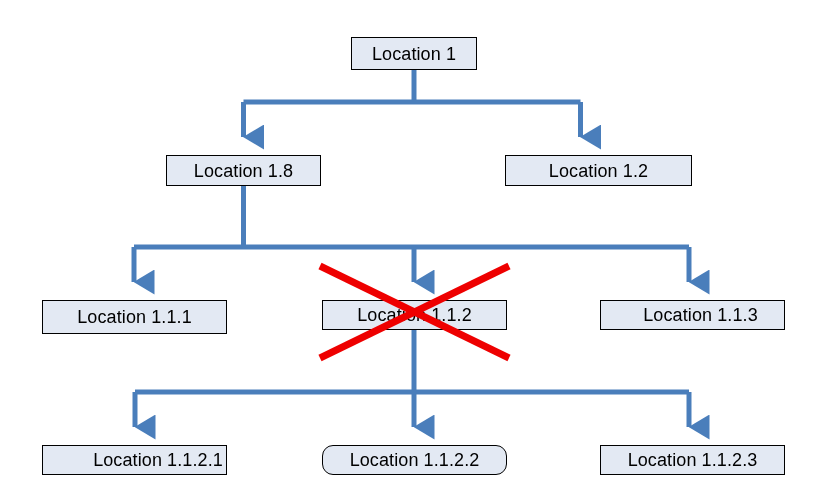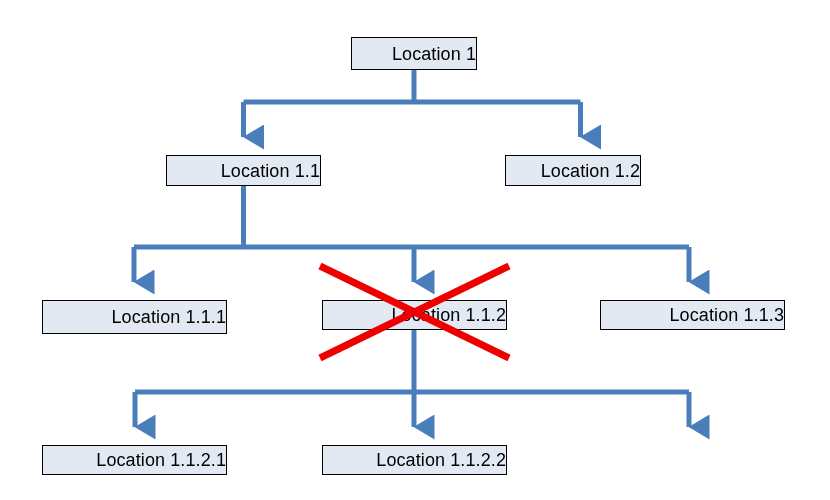--- a/index.html
+++ b/index.html
@@ -18,21 +18,21 @@
   .node {
     position: absolute;
     box-sizing: border-box;
     background: #e3e9f3;
     border: 1px solid #000000;
     color: #000000;
     font-size: 18px;
     line-height: 1;
     display: flex;
     align-items: center;
-    justify-content: flex-end;
+    justify-content: center;
     white-space: nowrap;
     letter-spacing: 0.1px;
     z-index: 3;
   }
   #connectors {
     position: absolute;
     left: 0;
     top: 0;
     width: 830px;
     height: 500px;
@@ -85,47 +85,50 @@
         <path d="M 689 392 L 689 427" marker-end="url(#arrowhead)"></path>
       </g>
     </g>
   </svg>
 
   <div class="node" style="left:351px; top:37px; width:126px; height:33px;">
     <span>Location 1</span>
   </div>
 
   <div class="node" style="left:166px; top:155px; width:155px; height:31px;">
-    <span>Location 1.1</span>
+    <span>Location 1.8</span>
   </div>
 
-  <div class="node" style="left:505px; top:155px; width:136px; height:31px;">
+  <div class="node" style="left:505px; top:155px; width:187px; height:31px;">
     <span>Location 1.2</span>
   </div>
 
   <div class="node" style="left:42px; top:300px; width:185px; height:34px;">
     <span>Location 1.1.1</span>
   </div>
 
   <div class="node" style="left:322px; top:300px; width:185px; height:30px;">
     <span>Location 1.1.2</span>
   </div>
 
   <div class="node" style="left:600px; top:300px; width:185px; height:30px;padding-left:16px;">
     <span>Location 1.1.3</span>
   </div>
 
   <div class="node" style="left:42px; top:445px; width:185px; height:30px;padding-left:47px;">
     <span>Location 1.1.2.1</span>
   </div>
 
-  <div class="node" style="left:322px; top:445px; width:185px; height:30px;">
+  <div class="node" style="left:322px; top:445px; width:185px; height:30px;border-radius:11px;">
     <span>Location 1.1.2.2</span>
   </div>
 
+  <div class="node" style="left:600px; top:445px; width:185px; height:30px;">
+    <span>Location 1.1.2.3</span>
+  </div>
 
   <svg id="crossout" viewBox="0 0 830 500" xmlns="http://www.w3.org/2000/svg">
     <g stroke="#ee0000" stroke-width="7" stroke-linecap="butt" fill="none">
       <line x1="320" y1="266" x2="509" y2="358"></line>
       <line x1="509" y1="266" x2="320" y2="358"></line>
     </g>
   </svg>
 
 </div>
 

